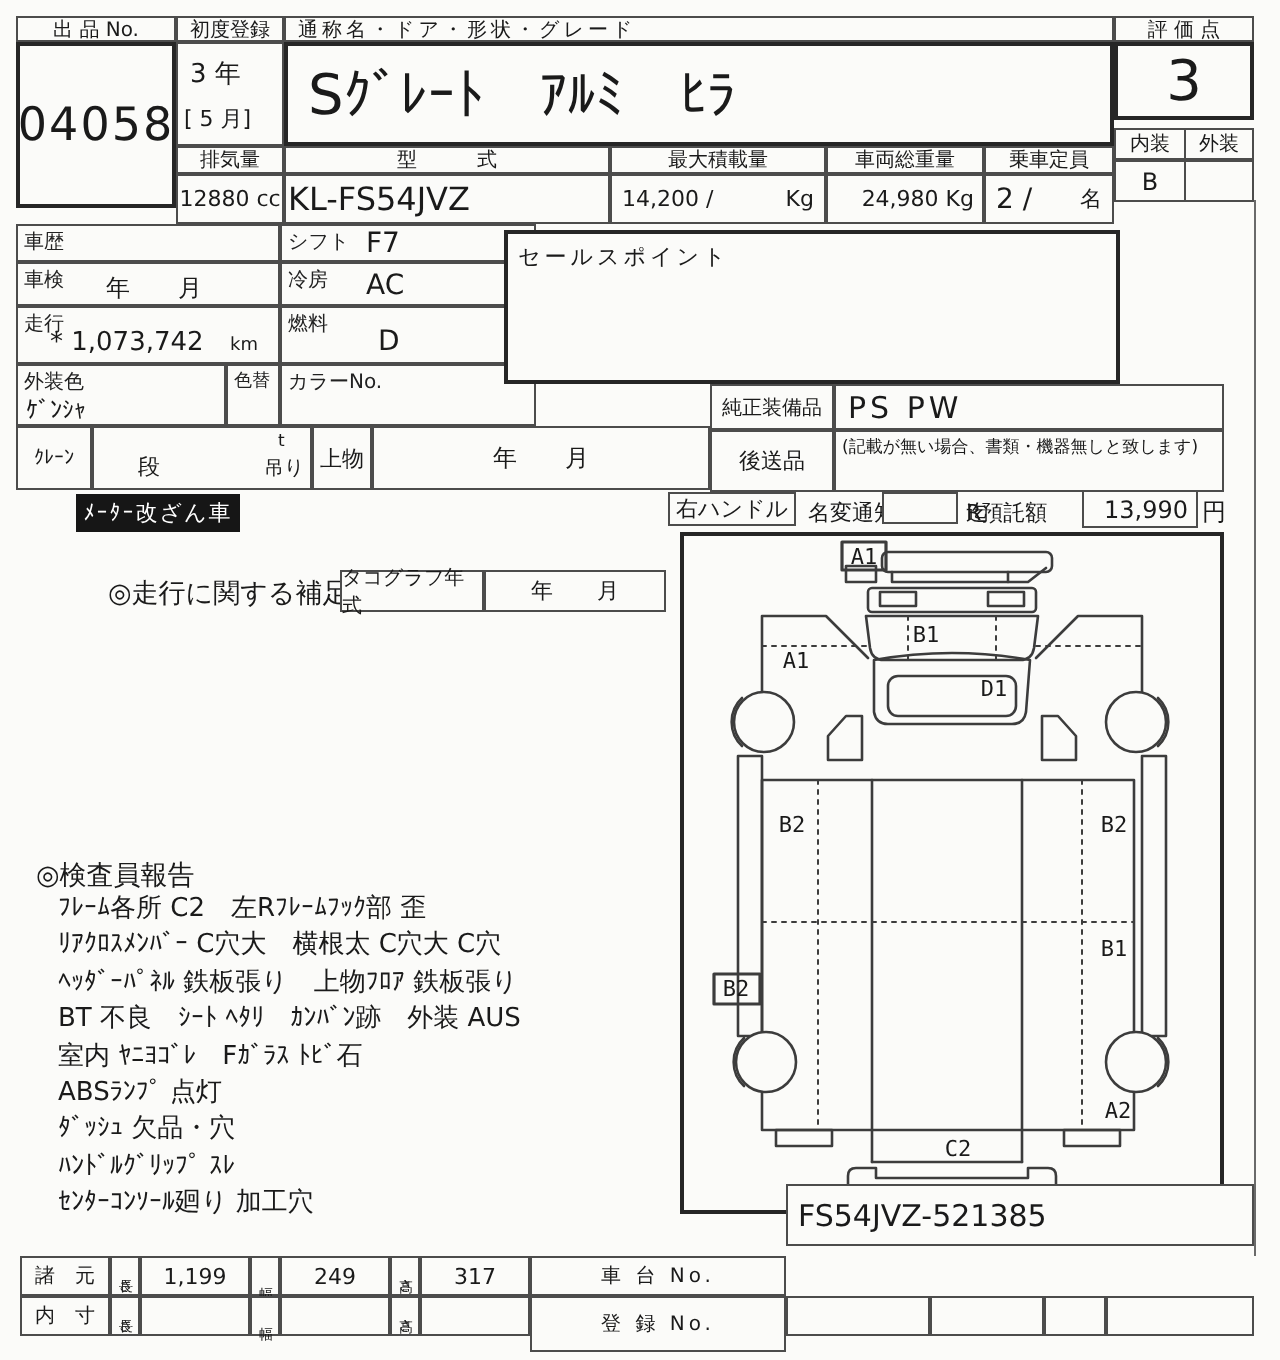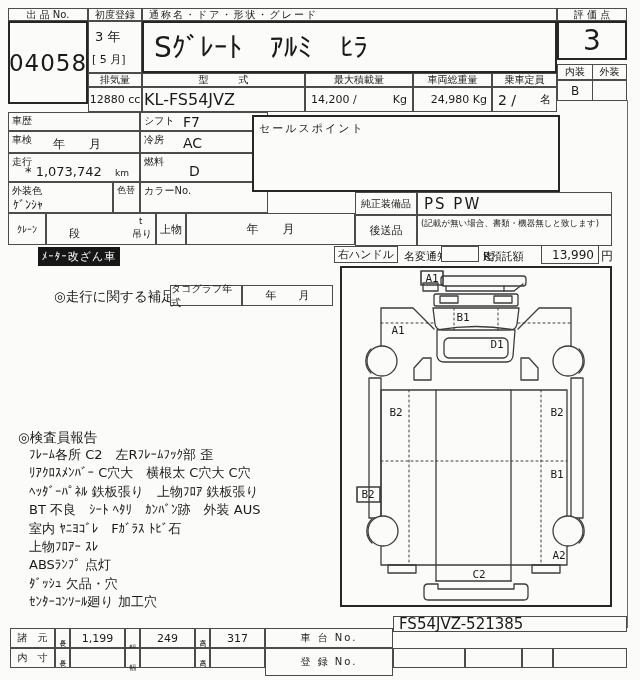--- a/index.html
+++ b/index.html
@@ -143,23 +143,23 @@
   <div class="b1 fx ctr s11" style="left:242px;top:285px;width:91px;height:21px;">年　　月</div>
 
   <span class="abs hd" style="left:18px;top:429px;">◎検査員報告</span>
 
   <div class="abs" style="left:29px;top:446px;width:312px;">
     <div class="noteln">ﾌﾚｰﾑ各所 C2　左Rﾌﾚｰﾑﾌｯｸ部 歪</div>
     <div class="noteln">ﾘｱｸﾛｽﾒﾝﾊﾞｰ C穴大　横根太 C穴大 C穴</div>
     <div class="noteln">ﾍｯﾀﾞｰﾊﾟﾈﾙ 鉄板張り　上物ﾌﾛｱ 鉄板張り</div>
     <div class="noteln">BT 不良　ｼｰﾄ ﾍﾀﾘ　ｶﾝﾊﾞﾝ跡　外装 AUS</div>
     <div class="noteln">室内 ﾔﾆﾖｺﾞﾚ　Fｶﾞﾗｽ ﾄﾋﾞ石</div>
-    <div class="noteln">上物ﾌﾛｱｰ ｽﾚ</div>
     <div class="noteln">ABSﾗﾝﾌﾟ 点灯</div>
     <div class="noteln">ﾀﾞｯｼｭ 欠品・穴</div>
+    <div class="noteln">ﾊﾝﾄﾞﾙｸﾞﾘｯﾌﾟ ｽﾚ</div>
     <div class="noteln">ｾﾝﾀｰｺﾝｿｰﾙ廻り 加工穴</div>
   </div>
 
   <div class="abs" style="left:627px;top:100px;width:1px;height:528px;background:#6a6a6a;"></div>
 
   <div class="b2" style="left:340px;top:266px;width:272px;height:341px;">
     <svg width="268" height="337" viewBox="0 0 268 337">
       <g stroke="#3c3c3c" fill="none" stroke-width="1.3" stroke-linejoin="round" stroke-linecap="round">
 
         <rect x="99" y="8" width="85" height="10" rx="3"></rect>
@@ -230,21 +230,21 @@
   </div>
 
   <div class="b1 fx ctr s10" style="left:10px;top:628px;width:45px;height:20px;">諸　元</div>
   <div class="b1 mini" style="left:55px;top:628px;width:15px;height:20px;">長さ</div>
   <div class="b1 fx ctr s11" style="left:70px;top:628px;width:55px;height:20px;">1,199</div>
   <div class="b1 mini" style="left:125px;top:628px;width:15px;height:20px;">幅</div>
   <div class="b1 fx ctr s11" style="left:140px;top:628px;width:55px;height:20px;">249</div>
   <div class="b1 mini" style="left:195px;top:628px;width:15px;height:20px;">高さ</div>
   <div class="b1 fx ctr s11" style="left:210px;top:628px;width:55px;height:20px;">317</div>
   <div class="b1 fx ctr s10" style="left:265px;top:628px;width:128px;height:20px;letter-spacing:2px;">車 台 No.</div>
-  <div class="b1 fx s15" style="left:393px;top:616px;width:234px;height:16px;padding-left:5px;">FS54JVZ-521385</div>
+  <div class="b1 fx s15" style="left:393px;top:592px;width:234px;height:31px;padding-left:5px;">FS54JVZ-521385</div>
 
   <div class="b1 fx ctr s10" style="left:10px;top:648px;width:45px;height:20px;">内　寸</div>
   <div class="b1 mini" style="left:55px;top:648px;width:15px;height:20px;">長さ</div>
   <div class="b1" style="left:70px;top:648px;width:55px;height:20px;"></div>
   <div class="b1 mini" style="left:125px;top:648px;width:15px;height:20px;">幅</div>
   <div class="b1" style="left:140px;top:648px;width:55px;height:20px;"></div>
   <div class="b1 mini" style="left:195px;top:648px;width:15px;height:20px;">高さ</div>
   <div class="b1" style="left:210px;top:648px;width:55px;height:20px;"></div>
   <div class="b1 fx ctr s10" style="left:265px;top:648px;width:128px;height:28px;letter-spacing:2px;">登 録 No.</div>
   <div class="b1" style="left:393px;top:648px;width:72px;height:20px;"></div>

